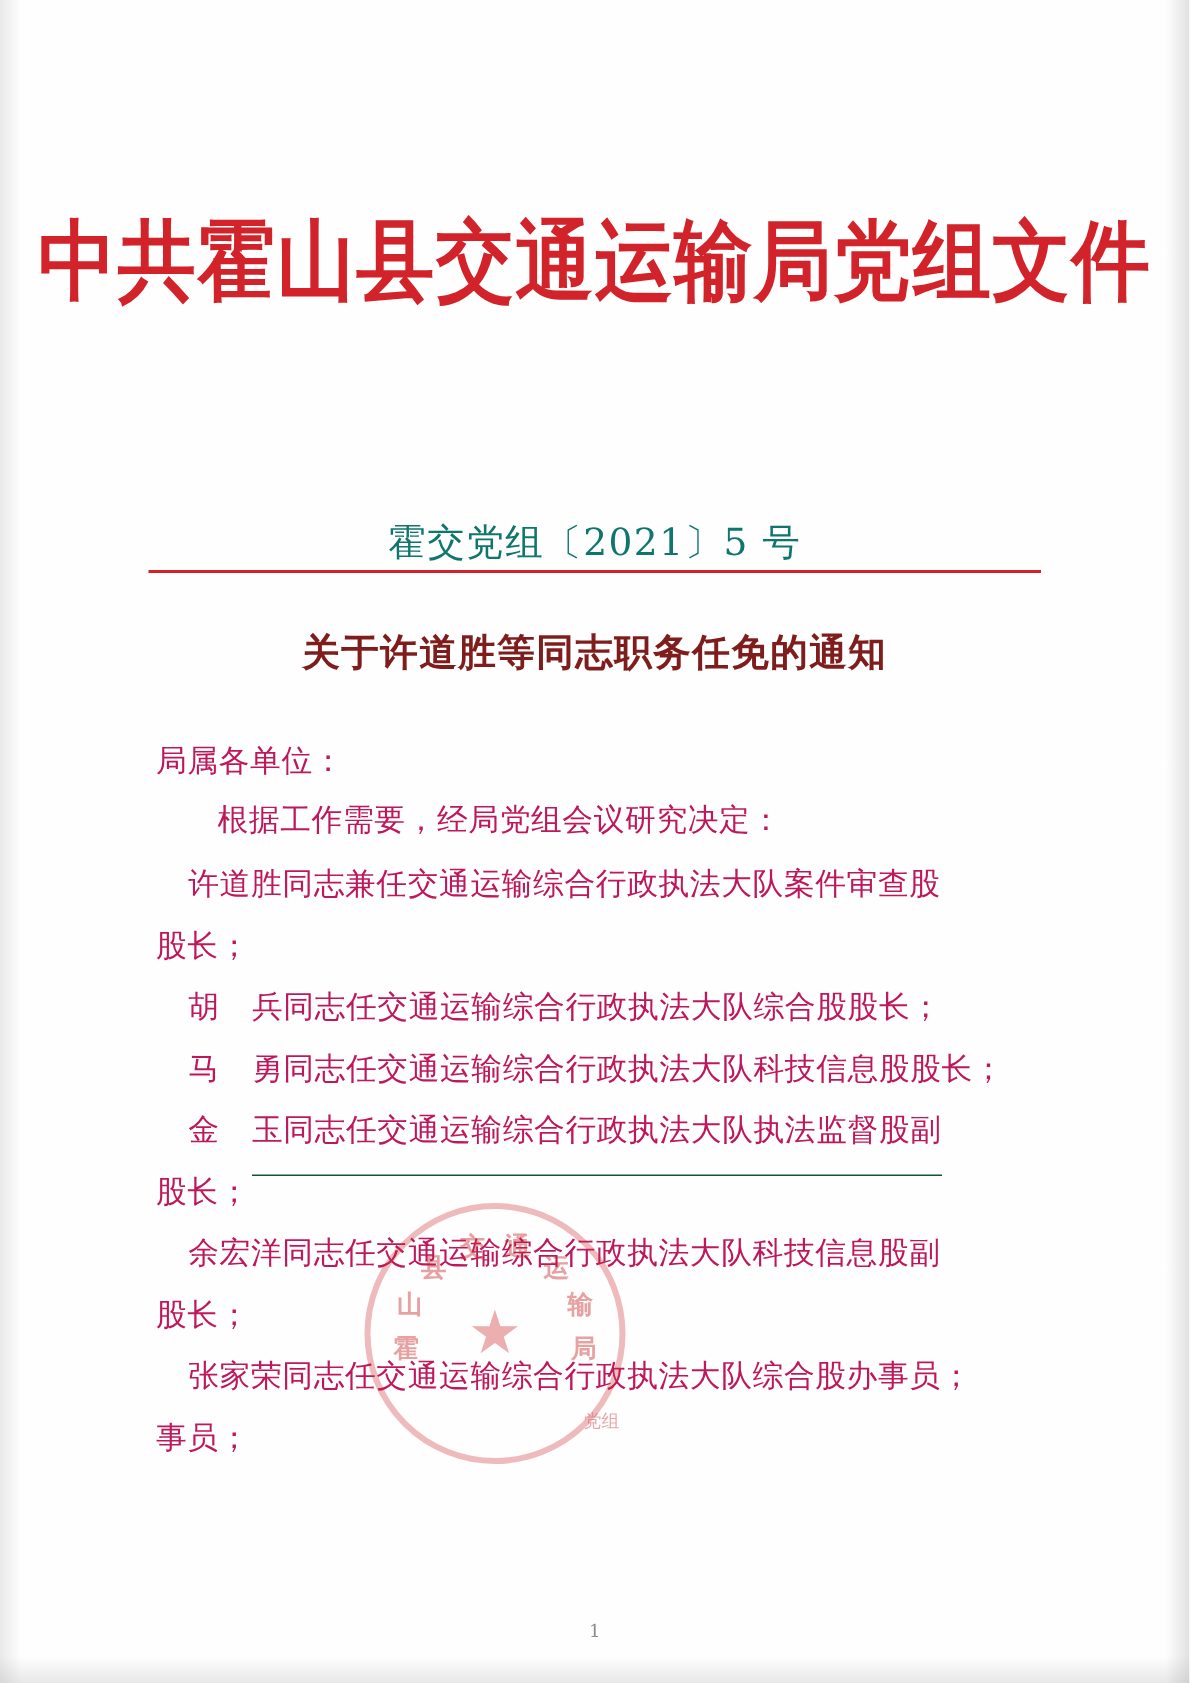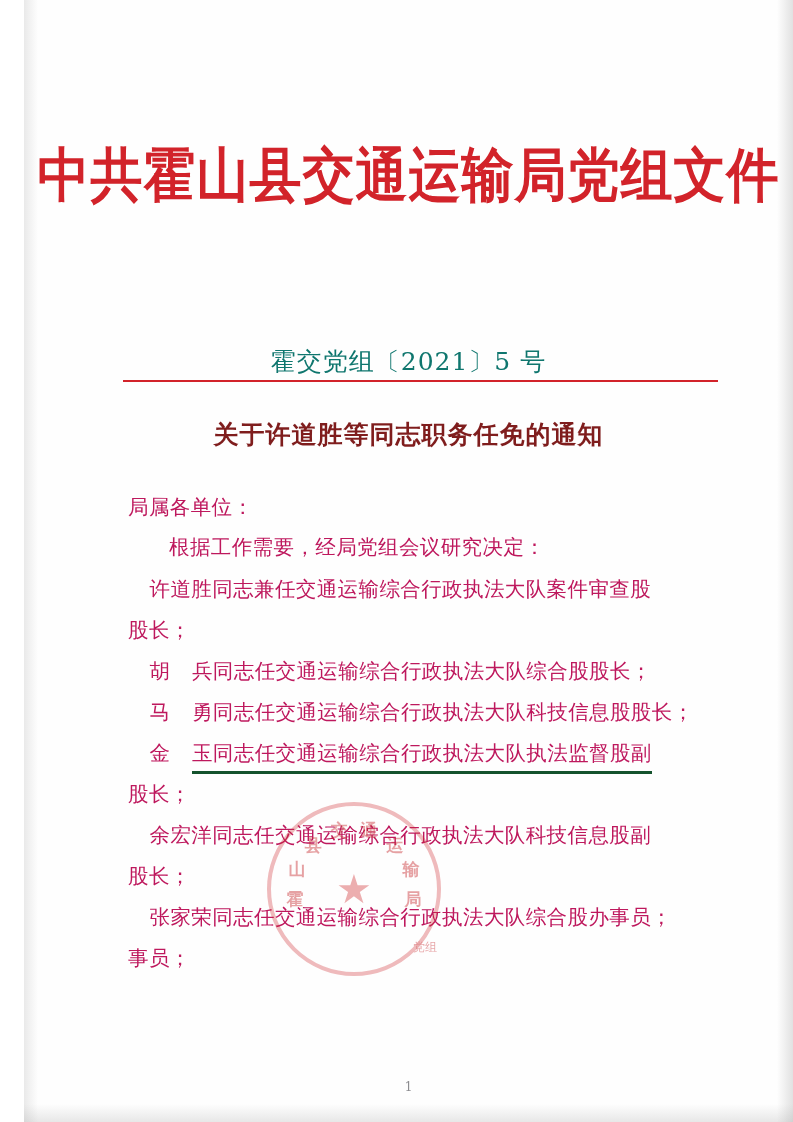--- a/index.html
+++ b/index.html
@@ -13,21 +13,20 @@
     position: relative;
     overflow: hidden;
     font-family: "DejaVu Serif", "Liberation Serif", serif;
     color: #1a1a1a;
   }
 
   .page {
     position: absolute;
     inset: 0;
     background: #fefefe;
-    margin-left: 24px;
   }
 
   
   .scan-edge-left {
     position: absolute;
     top: 0; left: 0;
     width: 14px; height: 100%;
     background: linear-gradient(to right, rgba(160,160,160,0.22), rgba(255,255,255,0));
     pointer-events: none;
   }
@@ -114,22 +113,22 @@
   }
   .para.indent {
     text-indent: 2em;
     font-family: Liberation Mono, monospace;
   }
   .gap-name {
     display: inline-block;
     width: 1.05em;
   }
   .underline-name {
-    border-bottom: 3px solid #14532d;
-    padding-bottom: 6px;
+    border-bottom: 1px solid #14532d;
+    padding-bottom: 18px;
   }
 
   
   .seal {
     position: absolute;
     top: 802px;
     left: 243px;
     width: 166px;
     height: 166px;
     border-radius: 50%;

